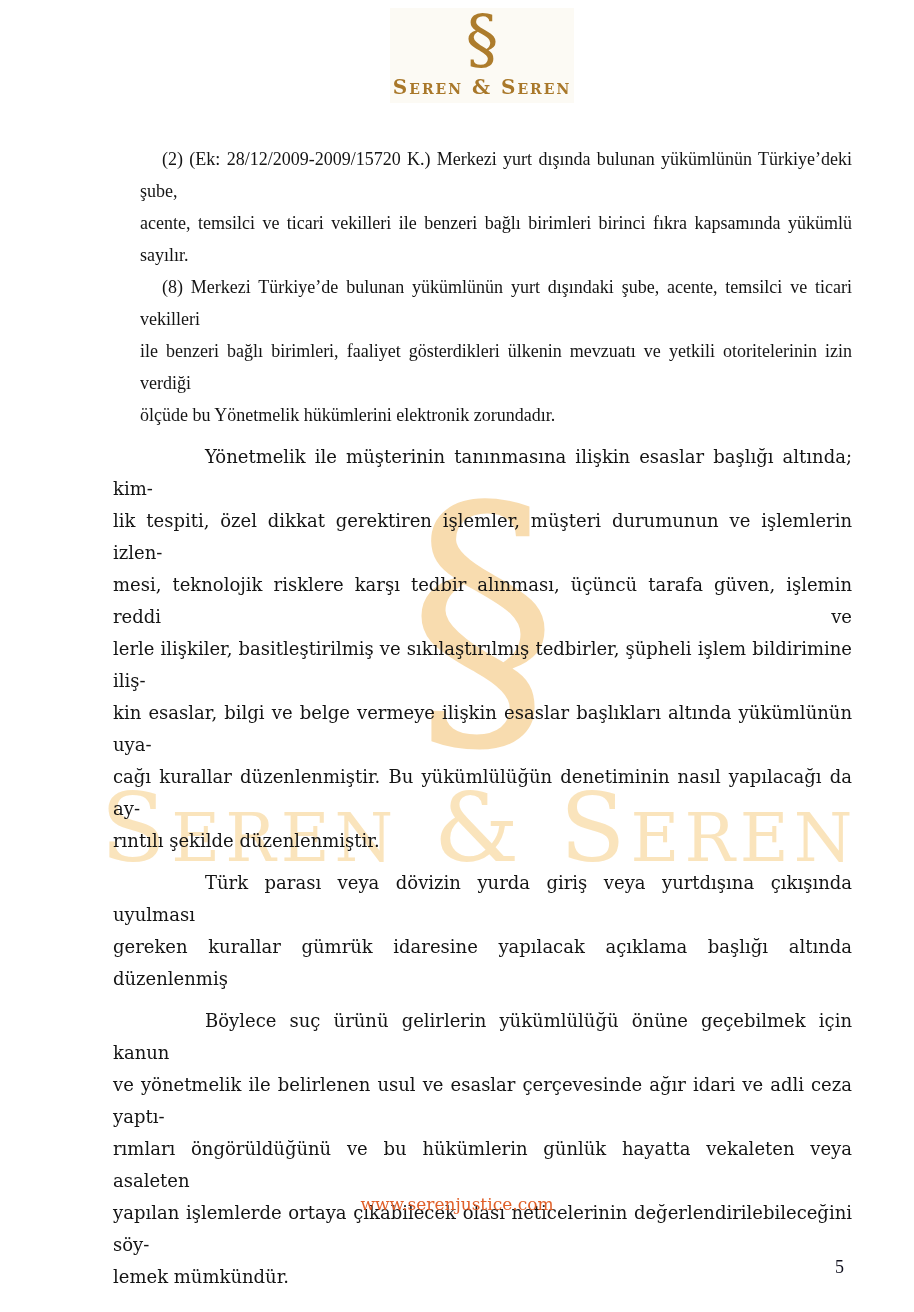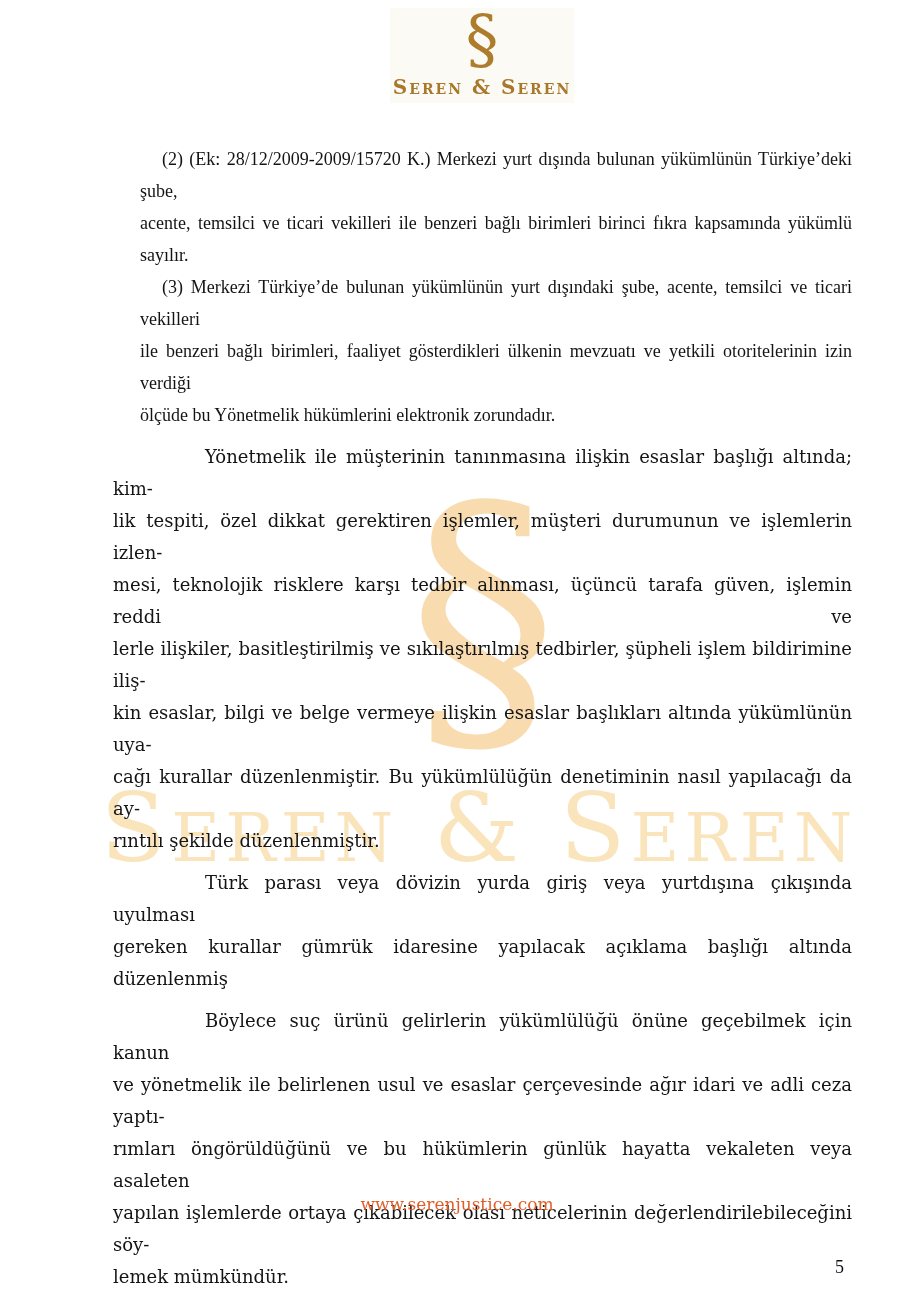--- a/index.html
+++ b/index.html
@@ -112,21 +112,21 @@
   <div class="logo-block">
     <div class="logo-monogram">§</div>
     <div class="logo-name">Seren &amp; Seren</div>
   </div>
 
   <div class="content">
 
     <div class="para para-times">
       <div class="line ind-sm">(2) (Ek: 28/12/2009-2009/15720 K.) Merkezi yurt dışında bulunan yükümlünün Türkiye’deki şube,</div>
       <div class="line end">acente, temsilci ve ticari vekilleri ile benzeri bağlı birimleri birinci fıkra kapsamında yükümlü sayılır.</div>
-      <div class="line ind-sm">(3) Merkezi Türkiye’de bulunan yükümlünün yurt dışındaki şube, acente, temsilci ve ticari vekilleri</div>
+      <div class="line ind-sm">(8) Merkezi Türkiye’de bulunan yükümlünün yurt dışındaki şube, acente, temsilci ve ticari vekilleri</div>
       <div class="line">ile benzeri bağlı birimleri, faaliyet gösterdikleri ülkenin mevzuatı ve yetkili otoritelerinin izin verdiği</div>
       <div class="line end">ölçüde bu Yönetmelik hükümlerini elektronik zorundadır.</div>
     </div>
 
     <div class="para para-book">
       <div class="line ind-lg">Yönetmelik ile müşterinin tanınmasına ilişkin esaslar başlığı altında; kim-</div>
       <div class="line">lik tespiti, özel dikkat gerektiren işlemler, müşteri durumunun ve işlemlerin izlen-</div>
       <div class="line">mesi, teknolojik risklere karşı tedbir alınması, üçüncü tarafa güven, işlemin reddi ve</div>
       <div class="line">lerle ilişkiler, basitleştirilmiş ve sıkılaştırılmış tedbirler, şüpheli işlem bildirimine iliş-</div>
       <div class="line">kin esaslar, bilgi ve belge vermeye ilişkin esaslar başlıkları altında yükümlünün uya-</div>

